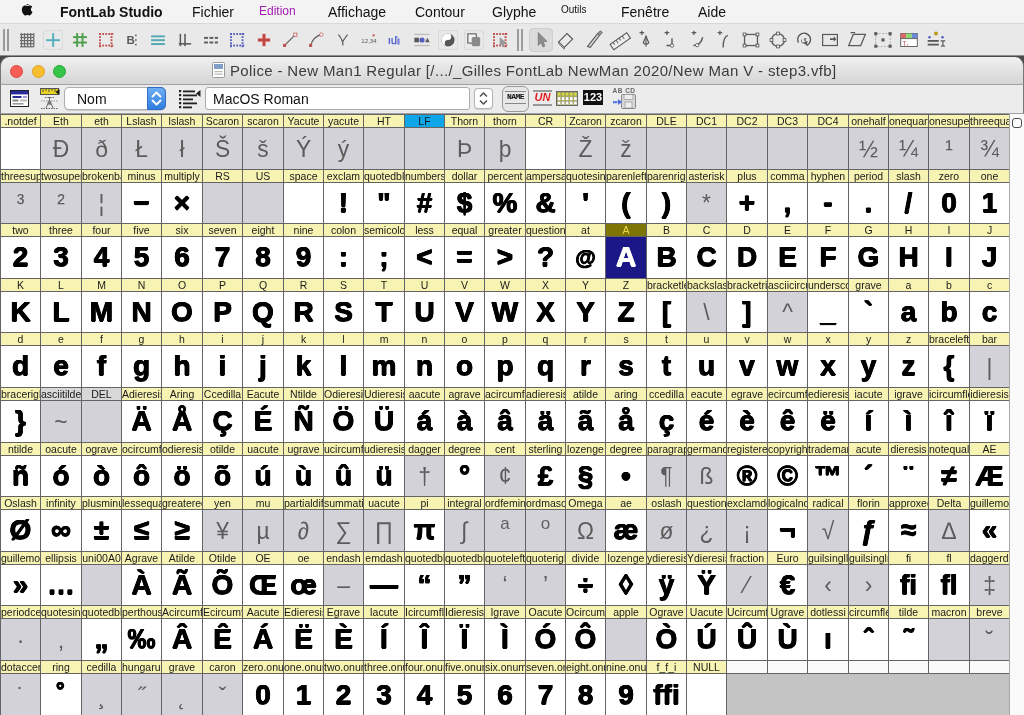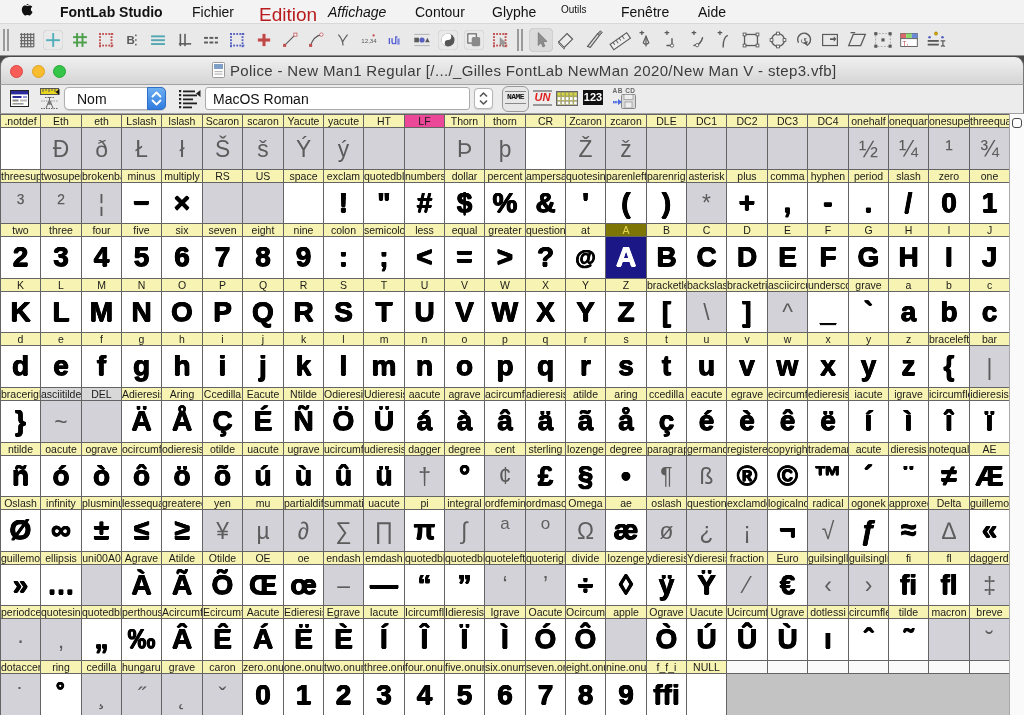--- a/index.html
+++ b/index.html
@@ -13,22 +13,22 @@
 svg{display:block;}
 </style></head><body>
 
 <div class="abs" style="left:0;top:0;width:1024px;height:24px;background:#f3f3f3;border-bottom:1px solid #d8d8d8;"></div>
 <svg class="abs" style="left:21px;top:4px;" width="14" height="16" viewBox="0 0 14 16">
 <path fill="#111" d="M11.3 8.6c0-2.1 1.7-3.1 1.8-3.2-1-1.4-2.5-1.6-3-1.6-1.3-.1-2.5.8-3.2.8-.7 0-1.7-.8-2.8-.7C2.7 3.9 1.4 4.7.7 6-0.8 8.5.3 12.2 1.7 14.2c.7 1 1.5 2.1 2.6 2.1 1 0 1.4-.7 2.7-.7 1.3 0 1.6.7 2.7.7 1.1 0 1.8-1 2.5-2 .8-1.2 1.1-2.3 1.1-2.4 0 0-2-.8-2-3.3z" transform="scale(0.8) translate(1,-2)"></path>
 <path fill="#111" d="M8.6 2.3C9.2 1.6 9.6.6 9.5-.4 8.6-.3 7.6.2 7 .9c-.5.6-1 1.6-.9 2.5 1 .1 2-.5 2.5-1.1z" transform="scale(0.8) translate(1,-2)"></path>
 </svg>
 <div class="abs" style="left:60px;top:4px;font-size:14px;font-weight:bold;color:#111;">FontLab Studio</div>
 <div class="abs" style="left:192px;top:4px;font-size:14px;color:#111;">Fichier</div>
-<div class="abs" style="left:259px;top:4px;font-size:19px;color:#b91c1c;">Edition</div>
-<div class="abs" style="left:328px;top:4px;font-size:14px;color:#111;font-style:italic;">Affichage</div>
+<div class="abs" style="left:259px;top:4px;font-size:12px;color:#a21caf;">Edition</div>
+<div class="abs" style="left:328px;top:4px;font-size:14px;color:#111;">Affichage</div>
 <div class="abs" style="left:415px;top:4px;font-size:14px;color:#111;">Contour</div>
 <div class="abs" style="left:492px;top:4px;font-size:14px;color:#111;">Glyphe</div>
 <div class="abs" style="left:561px;top:4px;font-size:10px;color:#111;">Outils</div>
 <div class="abs" style="left:621px;top:4px;font-size:14px;color:#111;">Fenêtre</div>
 <div class="abs" style="left:698px;top:4px;font-size:14px;color:#111;">Aide</div>
 <div class="abs" style="left:0;top:24px;width:1024px;height:32px;background:#e9e9e9;border-bottom:1px solid #8f8f8f;"></div>
 <div class="abs" style="left:3px;top:29px;width:2px;height:22px;background:#9a9a9a;"></div>
 <div class="abs" style="left:7px;top:29px;width:2px;height:22px;background:#9a9a9a;"></div>
 <div class="abs" style="left:517px;top:29px;width:2px;height:22px;background:#9a9a9a;"></div>
 <div class="abs" style="left:521px;top:29px;width:2px;height:22px;background:#9a9a9a;"></div>
@@ -415,21 +415,21 @@
 <div class="abs cap" style="left:283px;top:114px;width:41px;height:14px;background:#f7f3b2;color:#1a1a1a;">Yacute</div>
 <div class="abs gc" style="left:283px;top:127px;width:41px;height:43px;background:#d2d2d8;">
     <span style="font-size:24px;color:#5c5c5c;line-height:41px;transform:scaleX(0.95);">Ý</span>
   </div>
 <div class="abs cap" style="left:323px;top:114px;width:41px;height:14px;background:#f7f3b2;color:#1a1a1a;">yacute</div>
 <div class="abs gc" style="left:323px;top:127px;width:41px;height:43px;background:#d2d2d8;">
     <span style="font-size:24px;color:#5c5c5c;line-height:41px;transform:scaleX(0.95);">ý</span>
   </div>
 <div class="abs cap" style="left:363px;top:114px;width:42px;height:14px;background:#f7f3b2;color:#1a1a1a;">HT</div>
 <div class="abs gc" style="left:363px;top:127px;width:42px;height:43px;background:#d2d2d8;"></div>
-<div class="abs cap" style="left:404px;top:114px;width:41px;height:14px;background:#ec4899;color:#1a1a1a;">LF</div>
+<div class="abs cap" style="left:404px;top:114px;width:41px;height:14px;background:#0ea5e9;color:#1a1a1a;">LF</div>
 <div class="abs gc" style="left:404px;top:127px;width:41px;height:43px;background:#d2d2d8;"></div>
 <div class="abs cap" style="left:444px;top:114px;width:41px;height:14px;background:#f7f3b2;color:#1a1a1a;">Thorn</div>
 <div class="abs gc" style="left:444px;top:127px;width:41px;height:43px;background:#d2d2d8;">
     <span style="font-size:24px;color:#5c5c5c;line-height:41px;transform:scaleX(0.95);">Þ</span>
   </div>
 <div class="abs cap" style="left:484px;top:114px;width:42px;height:14px;background:#f7f3b2;color:#1a1a1a;">thorn</div>
 <div class="abs gc" style="left:484px;top:127px;width:42px;height:43px;background:#d2d2d8;">
     <span style="font-size:24px;color:#5c5c5c;line-height:41px;transform:scaleX(0.95);">þ</span>
   </div>
 <div class="abs cap" style="left:525px;top:114px;width:41px;height:14px;background:#f7f3b2;color:#1a1a1a;">CR</div>
@@ -1137,21 +1137,21 @@
     <span style="font-size:24px;color:#5c5c5c;line-height:41px;transform:scaleX(0.95);">¡</span>
   </div>
 <div class="abs cap" style="left:767px;top:496px;width:41px;height:14px;background:#f7f3b2;color:#1a1a1a;">logicalnot</div>
 <div class="abs gc" style="left:767px;top:509px;width:41px;height:43px;background:#fff;">
     <span style="font-size:28px;font-weight:bold;color:#000;line-height:40px;transform:scaleX(1.0);text-shadow:0.5px 0 currentColor,-0.5px 0 currentColor,0 0.5px currentColor,0 -0.5px currentColor;">¬</span>
   </div>
 <div class="abs cap" style="left:807px;top:496px;width:42px;height:14px;background:#f7f3b2;color:#1a1a1a;">radical</div>
 <div class="abs gc" style="left:807px;top:509px;width:42px;height:43px;background:#d2d2d8;">
     <span style="font-size:24px;color:#5c5c5c;line-height:41px;transform:scaleX(0.95);">√</span>
   </div>
-<div class="abs cap" style="left:848px;top:496px;width:41px;height:14px;background:#f7f3b2;color:#1a1a1a;">ogonek</div>
+<div class="abs cap" style="left:848px;top:496px;width:41px;height:14px;background:#f7f3b2;color:#1a1a1a;">florin</div>
 <div class="abs gc" style="left:848px;top:509px;width:41px;height:43px;background:#fff;">
     <span style="font-size:28px;font-weight:bold;color:#000;line-height:40px;transform:scaleX(1.0);text-shadow:0.5px 0 currentColor,-0.5px 0 currentColor,0 0.5px currentColor,0 -0.5px currentColor;">ƒ</span>
   </div>
 <div class="abs cap" style="left:888px;top:496px;width:41px;height:14px;background:#f7f3b2;color:#1a1a1a;">approxequal</div>
 <div class="abs gc" style="left:888px;top:509px;width:41px;height:43px;background:#fff;">
     <span style="font-size:28px;font-weight:bold;color:#000;line-height:40px;transform:scaleX(1.0);text-shadow:0.5px 0 currentColor,-0.5px 0 currentColor,0 0.5px currentColor,0 -0.5px currentColor;">≈</span>
   </div>
 <div class="abs cap" style="left:928px;top:496px;width:42px;height:14px;background:#f7f3b2;color:#1a1a1a;">Delta</div>
 <div class="abs gc" style="left:928px;top:509px;width:42px;height:43px;background:#d2d2d8;">
     <span style="font-size:24px;color:#5c5c5c;line-height:41px;transform:scaleX(0.95);">∆</span>

